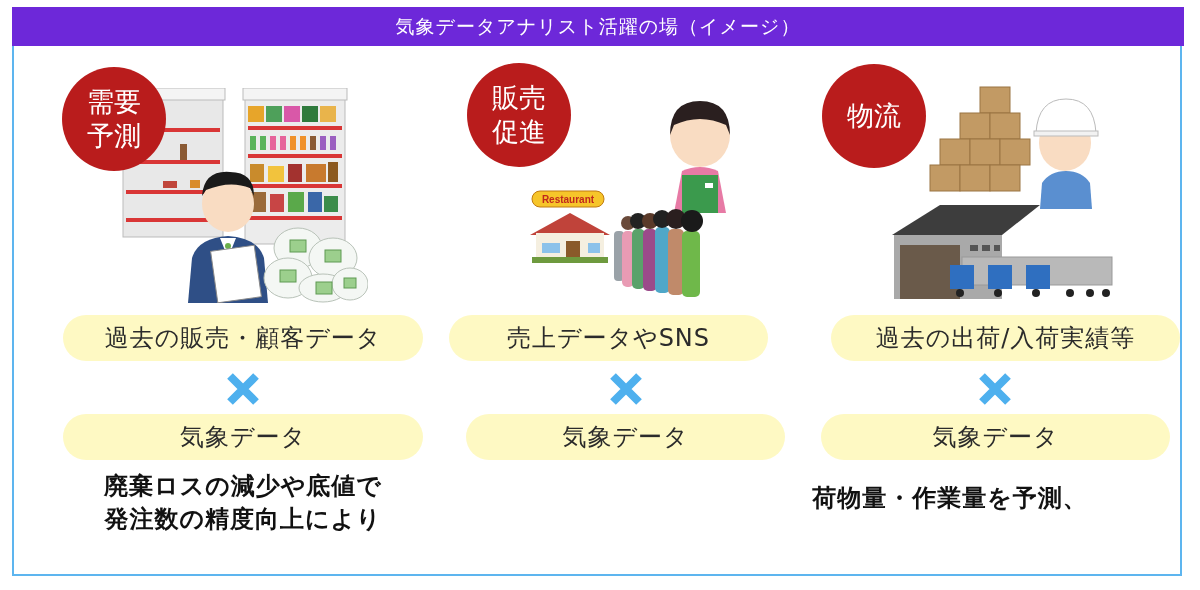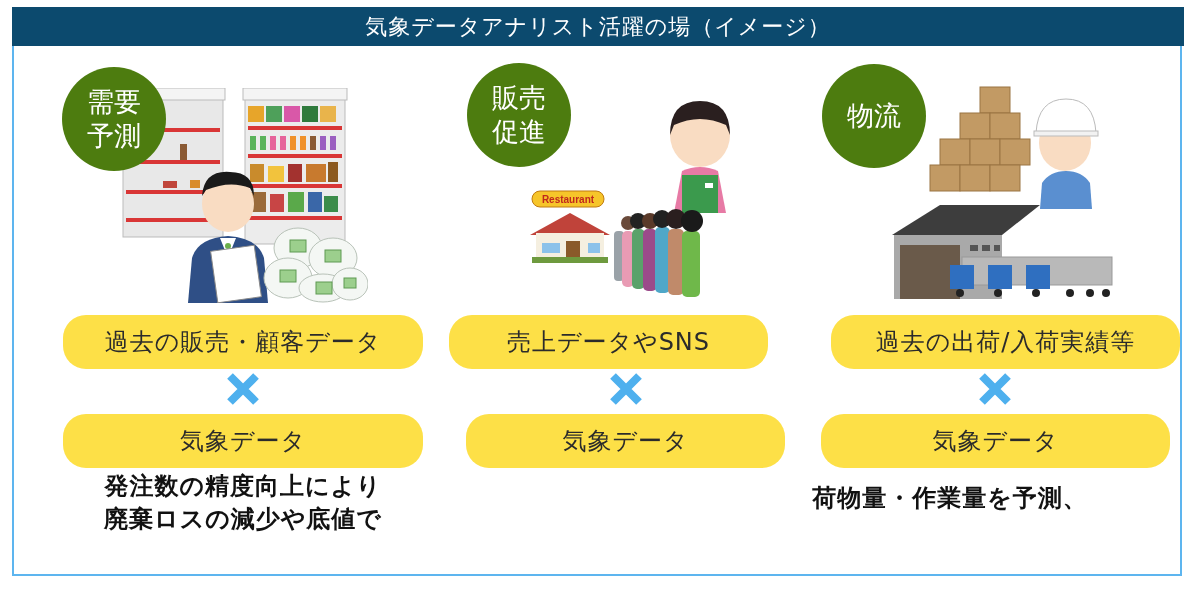--- a/index.html
+++ b/index.html
@@ -1,28 +1,28 @@
 <!DOCTYPE html>
 <html><head>
 <meta charset="utf-8">
 <style>
   html, body { margin: 0; padding: 0; background: #ffffff; }
   body { width: 1200px; height: 590px; position: relative; overflow: hidden;
          font-family: "DejaVu Sans", "Liberation Sans", sans-serif; }
   .frame { position: absolute; left: 12px; top: 7px; width: 1170px; height: 569px;
            border: 2px solid #5db5ef; box-sizing: border-box; background: #fff; }
   .header { position: absolute; left: 12px; top: 7px; width: 1172px; height: 39px;
-            background: #0c4a6e; color: #ffffff; font-size: 22px; letter-spacing: 1px;
+            background: #6d28d9; color: #ffffff; font-size: 19px; letter-spacing: 1px;
             display: flex; align-items: center; justify-content: center; font-weight: 300; }
   .badge { position: absolute; width: 104px; height: 104px; border-radius: 50%;
-           background: #4d7c0f; color: #fff; font-size: 27px; line-height: 34px;
+           background: #b91c1c; color: #fff; font-size: 27px; line-height: 34px;
            display: flex; flex-direction: column; align-items: center; justify-content: center;
            z-index: 3; }
   .illus { position: absolute; z-index: 1; }
-  .pill { position: absolute; height: 54px; border-radius: 23px; background: #fde047;
+  .pill { position: absolute; height: 46px; border-radius: 23px; background: #fef9c3;
           display: flex; align-items: center; justify-content: center;
           font-size: 24px; color: #2b2b2b; letter-spacing: 1px; }
   .cross { position: absolute; width: 38px; height: 38px; }
   .result { position: absolute; font-size: 24px; font-weight: bold; color: #111;
             text-align: center; line-height: 33px; letter-spacing: 1px; }
 </style>
 </head>
 <body>
 
 <div class="frame"></div>
@@ -107,22 +107,22 @@
         <rect x="198" y="194" width="16" height="12"></rect>
       <rect x="226" y="190" width="12" height="10"></rect>
     </g>
   </svg>
   <div class="pill" style="left:63px; top:315px; width:360px;">過去の販売・顧客データ</div>
   <svg class="cross" style="left:224px; top:370px;" viewBox="0 0 38 38">
     <path d="M6 6 L32 32 M32 6 L6 32" stroke="#4eb0ee" stroke-width="8" stroke-linecap="butt"></path>
   </svg>
   <div class="pill" style="left:63px; top:414px; width:360px;">気象データ</div>
   <div class="result" style="left:63px; top:470px; width:360px;">
+    <div>廃棄ロスの減少や底値で</div>
     <div>発注数の精度向上により</div>
-    <div>廃棄ロスの減少や底値で</div>
   </div>
 </div>
 
 <div>
   <div class="badge" style="left:467px; top:63px;">
     <span>販売</span>
     <span>促進</span>
   </div>
   <svg class="illus" style="left:530px; top:95px;" width="210" height="210" viewBox="0 0 210 210">
 

